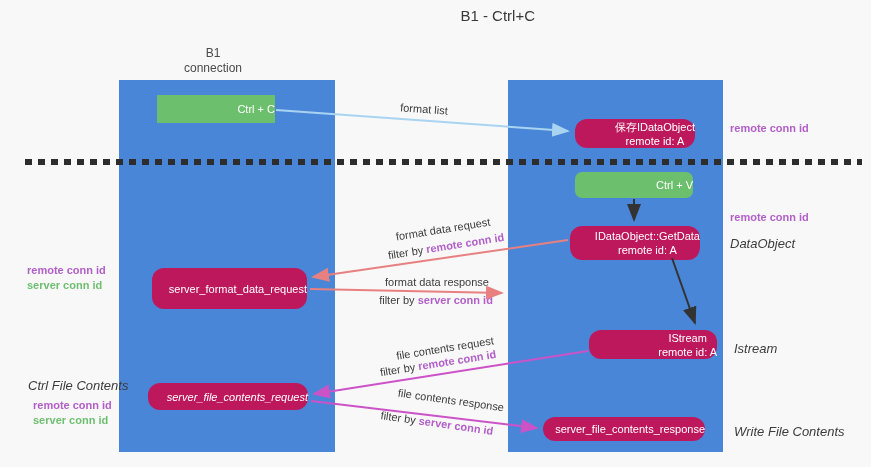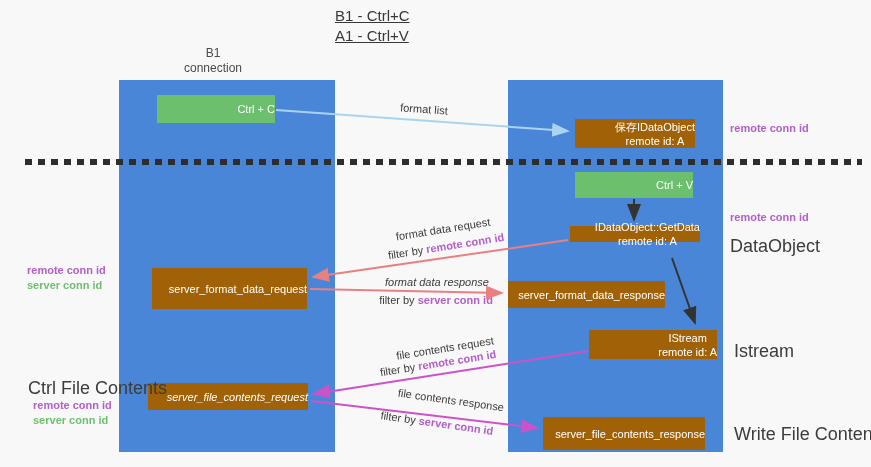--- a/index.html
+++ b/index.html
@@ -5,123 +5,119 @@
   html,body{margin:0;padding:0;}
   body{
     font-family:"Liberation Sans", sans-serif;
     background:#f8f8f8;
     width:871px;height:467px;position:relative;overflow:hidden;
     color:#3c3c3c;
   }
   .canvas{position:absolute;left:0;top:0;width:871px;height:467px;}
   .title{
     position:absolute;left:335px;top:6px;width:200px;
-    text-align:left;font-size:15px;line-height:20px;color:#383838;text-decoration:underline;
+    text-align:right;font-size:15px;line-height:20px;color:#383838;
   }
   .lane-header{
     position:absolute;top:46px;width:140px;text-align:center;
     font-size:12px;line-height:15px;color:#4a4a4a;
   }
   .lane{
     position:absolute;top:80px;height:372px;background:#4a86d8;
   }
   .node{
     position:absolute;display:flex;align-items:center;justify-content:flex-end;
     text-align:center;color:#fff;font-size:11px;line-height:14px;
   }
   .green{background:#6cbf6c;}
-  .orange{background:#a16207;}
-  .ann{position:absolute;font-size:18px;color:#3c3c3c;white-space:nowrap;}
+  .orange{background:#be185d;border-radius:12px;}
+  .ann{position:absolute;font-size:13px;color:#3c3c3c;white-space:nowrap;font-style:italic;}
   .conn{position:absolute;font-size:11px;font-weight:bold;white-space:nowrap;}
   .purple{color:#b35fc9;}
   .sgreen{color:#6fbf70;}
   .alabel{
     position:absolute;font-size:11px;color:#3c3c3c;white-space:nowrap;
     transform:translate(-50%,-50%);
   }
   .rot-neg{transform:translate(-50%,-50%) rotate(-9deg);}
   .rot-pos{transform:translate(-50%,-50%) rotate(8deg);}
   .rot-sm{transform:translate(-50%,-50%) rotate(4deg);}
   .alabel .hl{color:#b35fc9;font-weight:bold;}
   svg.overlay{position:absolute;left:0;top:0;pointer-events:none;}
 </style>
 </head>
 <body>
 
 <div class="canvas">
 
   <div class="title">
     <div>B1 - Ctrl+C</div>
-    <div>A1 - Ctrl+V</div>
   </div>
 
   <div class="lane-header" style="left:143px;">
     <div>B1</div>
     <div>connection</div>
   </div>
 
   <div class="lane" style="left:119px;width:216px;"></div>
   <div class="lane" style="left:508px;width:215px;"></div>
 
   <div class="node green" style="left:157px;top:95px;width:118px;height:28px;">
     <span>Ctrl + C</span>
   </div>
-  <div class="node green" style="left:575px;top:172px;width:118px;height:26px;">
+  <div class="node green" style="left:575px;top:172px;width:118px;height:26px;border-radius:7px;">
     <span>Ctrl + V</span>
   </div>
 
   <div class="node orange" style="left:575px;top:119px;width:120px;height:29px;">
     <div>
       <div>保存IDataObject</div>
       <div>remote id: A</div>
     </div>
   </div>
-  <div class="node orange" style="left:570px;top:226px;width:130px;height:16px;">
+  <div class="node orange" style="left:570px;top:226px;width:130px;height:34px;">
     <div>
       <div>IDataObject::GetData</div>
       <div>remote id: A</div>
     </div>
   </div>
   <div class="node orange" style="left:589px;top:330px;width:128px;height:29px;">
     <div>
       <div>IStream</div>
       <div>remote id: A</div>
     </div>
   </div>
   <div class="node orange" style="left:152px;top:268px;width:155px;height:41px;">
     <span>server_format_data_request</span>
   </div>
-  <div class="node orange" style="left:508px;top:281px;width:157px;height:27px;">
-    <span>server_format_data_response</span>
-  </div>
   <div class="node orange" style="left:148px;top:383px;width:160px;height:27px;font-style:italic;">
     <span>server_file_contents_request</span>
   </div>
-  <div class="node orange" style="left:543px;top:417px;width:162px;height:33px;">
+  <div class="node orange" style="left:543px;top:417px;width:162px;height:24px;">
     <span>server_file_contents_response</span>
   </div>
 
   <div class="conn purple" style="left:730px;top:122px;">remote conn id</div>
   <div class="conn purple" style="left:730px;top:211px;">remote conn id</div>
   <div class="ann" style="left:730px;top:236px;">DataObject</div>
   <div class="ann" style="left:734px;top:341px;">Istream</div>
   <div class="ann" style="left:734px;top:424px;">Write File Contents</div>
 
   <div class="conn purple" style="left:27px;top:264px;">remote conn id</div>
   <div class="conn sgreen" style="left:27px;top:279px;">server conn id</div>
   <div class="ann" style="left:28px;top:378px;">Ctrl File Contents</div>
   <div class="conn purple" style="left:33px;top:399px;">remote conn id</div>
   <div class="conn sgreen" style="left:33px;top:414px;">server conn id</div>
 
   <div class="alabel rot-sm" style="left:424px;top:109px;">format list</div>
 
   <div class="alabel rot-neg" style="left:443px;top:229px;">format data request</div>
   <div class="alabel rot-neg" style="left:446px;top:246px;"><span>filter by </span><span class="hl">remote conn id</span></div>
 
-  <div class="alabel" style="left:437px;top:282px;font-style:italic;">format data response</div>
+  <div class="alabel" style="left:437px;top:282px;">format data response</div>
   <div class="alabel" style="left:436px;top:300px;"><span>filter by </span><span class="hl">server conn id</span></div>
 
   <div class="alabel rot-neg" style="left:445px;top:348px;">file contents request</div>
   <div class="alabel rot-neg" style="left:438px;top:363px;"><span>filter by </span><span class="hl">remote conn id</span></div>
 
   <div class="alabel rot-pos" style="left:451px;top:400px;">file contents response</div>
   <div class="alabel rot-pos" style="left:437px;top:423px;"><span>filter by </span><span class="hl">server conn id</span></div>
 
   <svg class="overlay" width="871" height="467" viewBox="0 0 871 467">
     <defs>

